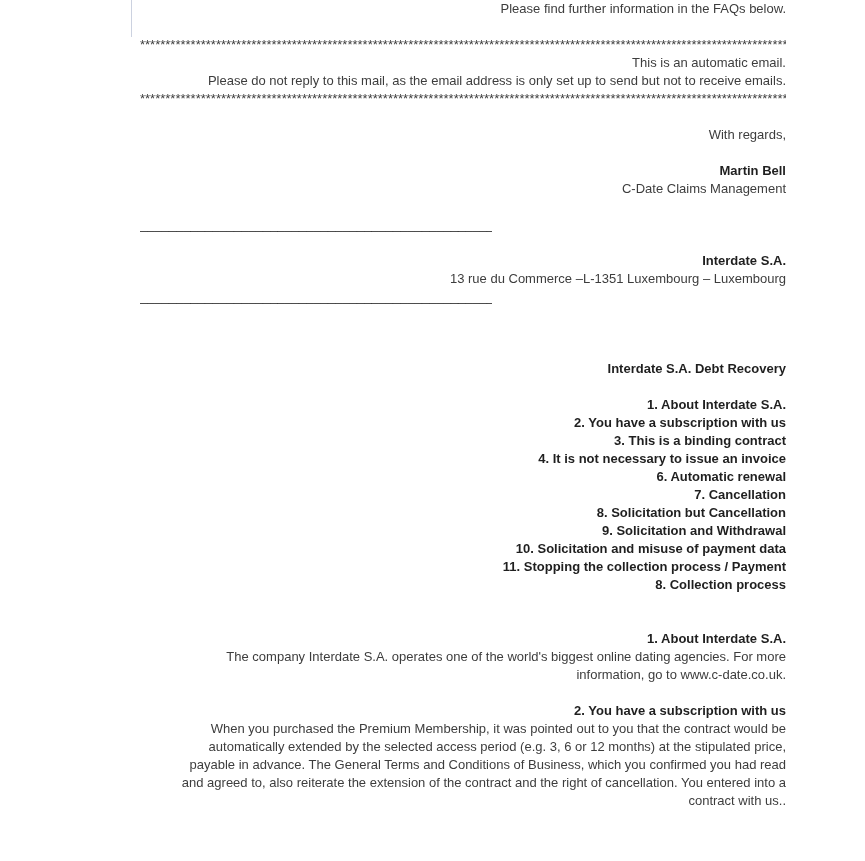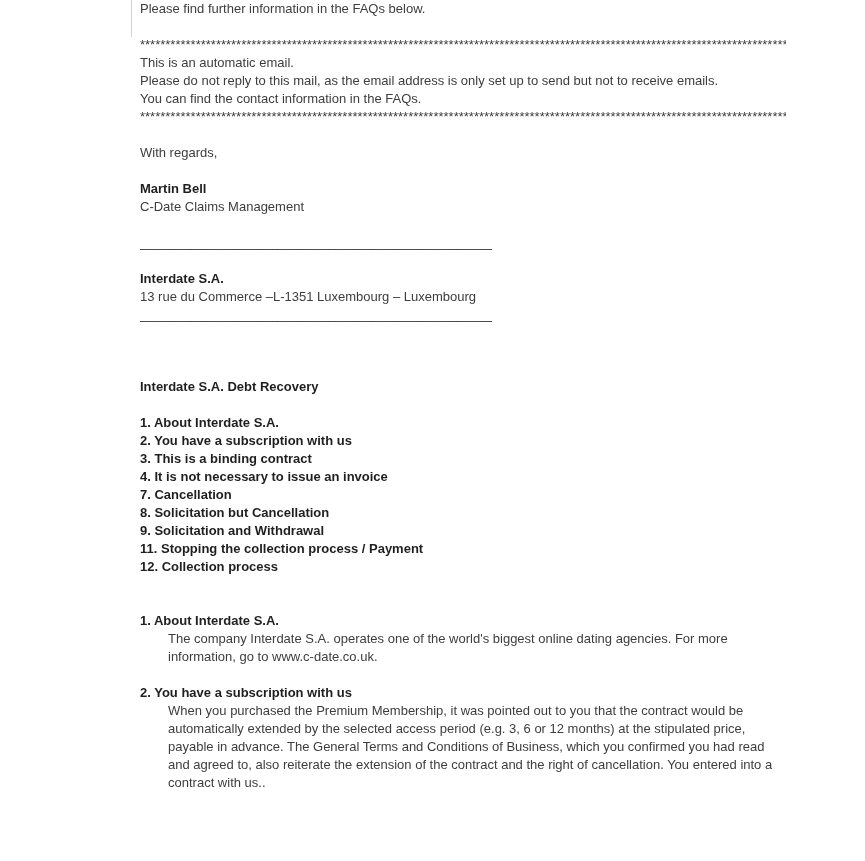--- a/index.html
+++ b/index.html
@@ -33,20 +33,21 @@
     top: 0;
     width: 1px;
     height: 37px;
     background: var(--quote-line);
   }
   .email {
     position: absolute;
     left: 140px;
     top: 0;
     width: 646px;
+    text-align: right;
   }
   .line { min-height: 18px; }
   .blank { height: 18px; }
   .b {
     font-weight: bold;
     color: var(--bold);
   }
   .sep {
     white-space: nowrap;
     overflow: hidden;
@@ -70,21 +71,20 @@
   <div class="quote-line"></div>
 
   <div class="email">
 
     <div class="line">Please find further information in the FAQs below.</div>
     <div class="blank"></div>
 
     <div class="sep">****************************************************************************************************************************************************************</div>
     <div class="line">This is an automatic email.</div>
     <div class="line">Please do not reply to this mail, as the email address is only set up to send but not to receive emails.</div>
-    <div class="line">You can find the contact information in the FAQs.</div>
     <div class="sep">****************************************************************************************************************************************************************</div>
 
     <div class="blank"></div>
     <div class="line">With regards,</div>
     <div class="blank"></div>
     <div class="line b">Martin Bell</div>
     <div class="line">C-Date Claims Management</div>
 
     <div class="blank"></div>
     <div class="hr">____________________________________________________________</div>
@@ -98,25 +98,27 @@
     <div class="blank"></div>
     <div class="blank"></div>
 
     <div class="line b">Interdate S.A. Debt Recovery</div>
     <div class="blank"></div>
 
     <div class="line b">1. About Interdate S.A.</div>
     <div class="line b">2. You have a subscription with us</div>
     <div class="line b">3. This is a binding contract</div>
     <div class="line b">4. It is not necessary to issue an invoice</div>
+    <div class="line b">6. Automatic renewal</div>
     <div class="line b">7. Cancellation</div>
     <div class="line b">8. Solicitation but Cancellation</div>
     <div class="line b">9. Solicitation and Withdrawal</div>
+    <div class="line b">10. Solicitation and misuse of payment data</div>
     <div class="line b">11. Stopping the collection process / Payment</div>
-    <div class="line b">12. Collection process</div>
+    <div class="line b">8. Collection process</div>
 
     <div class="blank"></div>
     <div class="blank"></div>
 
     <div class="line b">1. About Interdate S.A.</div>
     <div class="para">The company Interdate S.A. operates one of the world's biggest online dating agencies. For more information, go to www.c-date.co.uk.</div>
 
     <div class="blank"></div>
 
     <div class="line b">2. You have a subscription with us</div>

